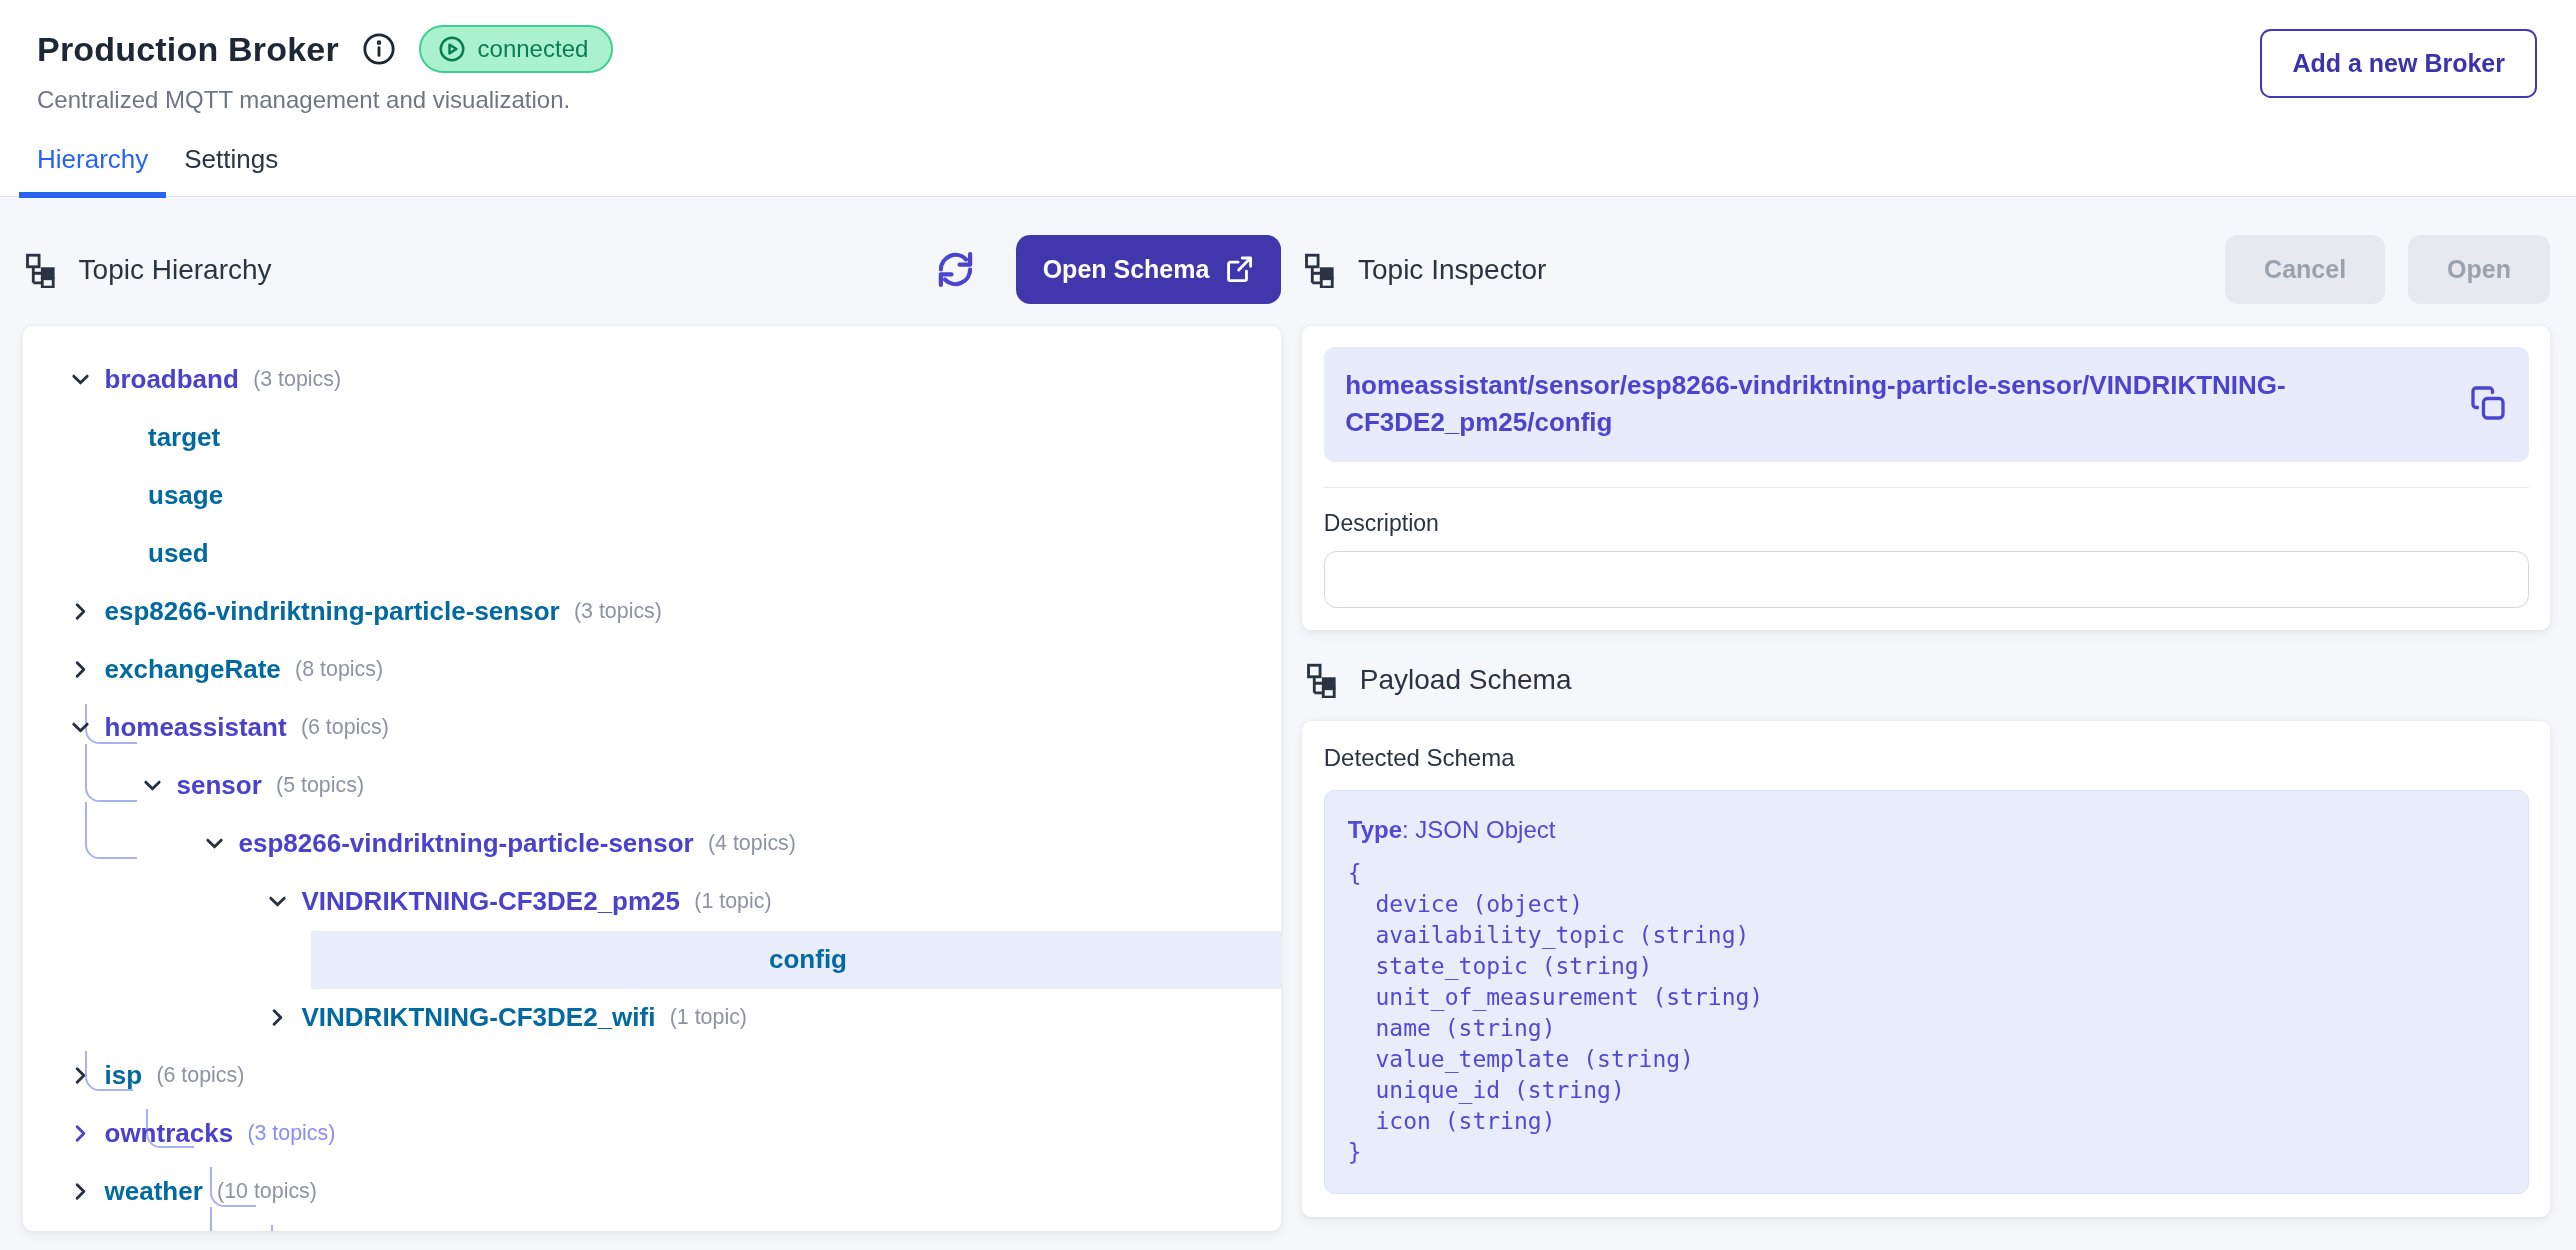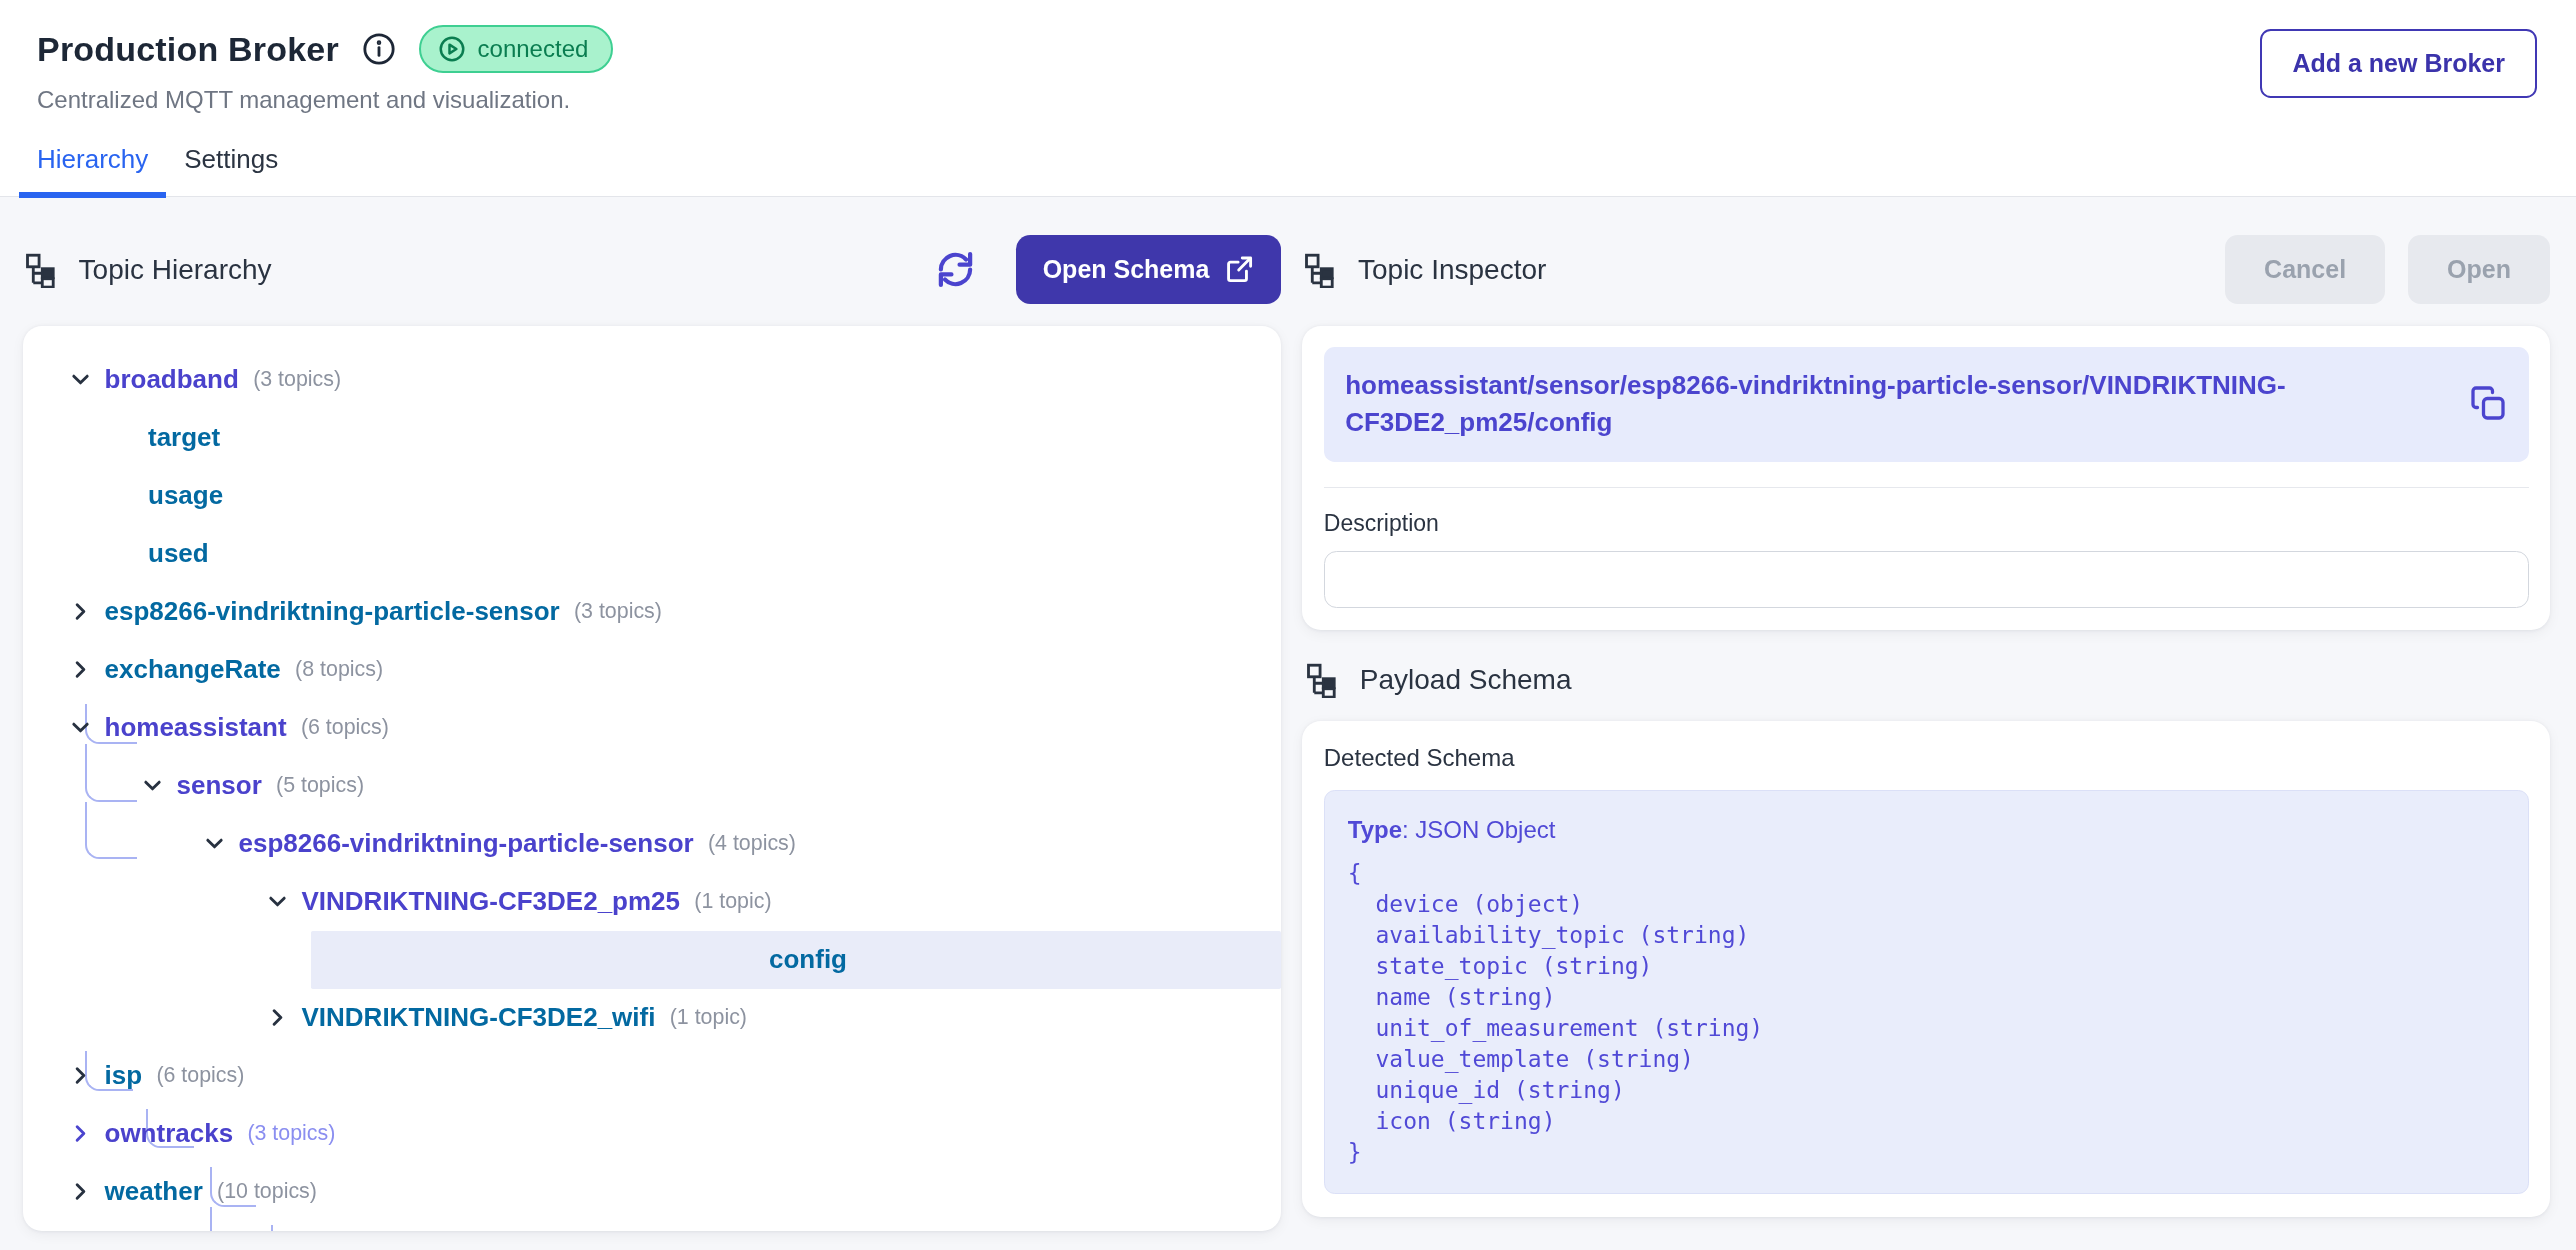--- a/index.html
+++ b/index.html
@@ -51,21 +51,21 @@
     padding:19.6px 27px; cursor:pointer;
   }
   .open-schema-btn svg { width:28.6px; height:28.6px; }
   .gray-btn {
     background:#e7e9ee; color:#9aa2ae; border:none; border-radius:12.5px;
     font-size:25px; font-weight:700; font-family:inherit;
     padding:19.6px 39px; cursor:default;
   }
   .gray-btn + .gray-btn { margin-left:23px; }
   .card {
-    background:#ffffff; border-radius:19px;
+    background:#ffffff; border-radius:9px;
     box-shadow:0 0.9px 3.6px rgba(20,28,45,.06), 0 3.6px 12.5px rgba(20,28,45,.05);
   }
   
   .tree-card { height:905px; position:relative; padding-top:25px; overflow:hidden; }
   .trow { height:58px; display:flex; align-items:center; position:relative; z-index:2; }
   .chev { width:23px; height:23px; margin-right:12.5px; flex:0 0 23px; color:#273140; cursor:pointer; }
   .chev svg { width:23px; height:23px; display:block; }
   .chev.indigo { color:#4b44ce; }
   .tname { font-size:26px; font-weight:700; cursor:pointer; }
   .tname.indigo { color:#4a42cc; }
@@ -354,22 +354,22 @@
     </div>
 
     <div class="card schema-card">
       <div class="detected-label">Detected Schema</div>
       <div class="schema-box">
         <div class="type-line"><span class="b">Type</span><span>: </span><span>JSON Object</span></div>
         <div class="schema-line">{</div>
         <div class="schema-line">  device (object)</div>
         <div class="schema-line">  availability_topic (string)</div>
         <div class="schema-line">  state_topic (string)</div>
+        <div class="schema-line">  unit_of_measurement (string)</div>
         <div class="schema-line">  name (string)</div>
-        <div class="schema-line">  unit_of_measurement (string)</div>
         <div class="schema-line">  value_template (string)</div>
         <div class="schema-line">  unique_id (string)</div>
         <div class="schema-line">  icon (string)</div>
         <div class="schema-line">}</div>
       </div>
     </div>
   </section>
 </main>
 
 

